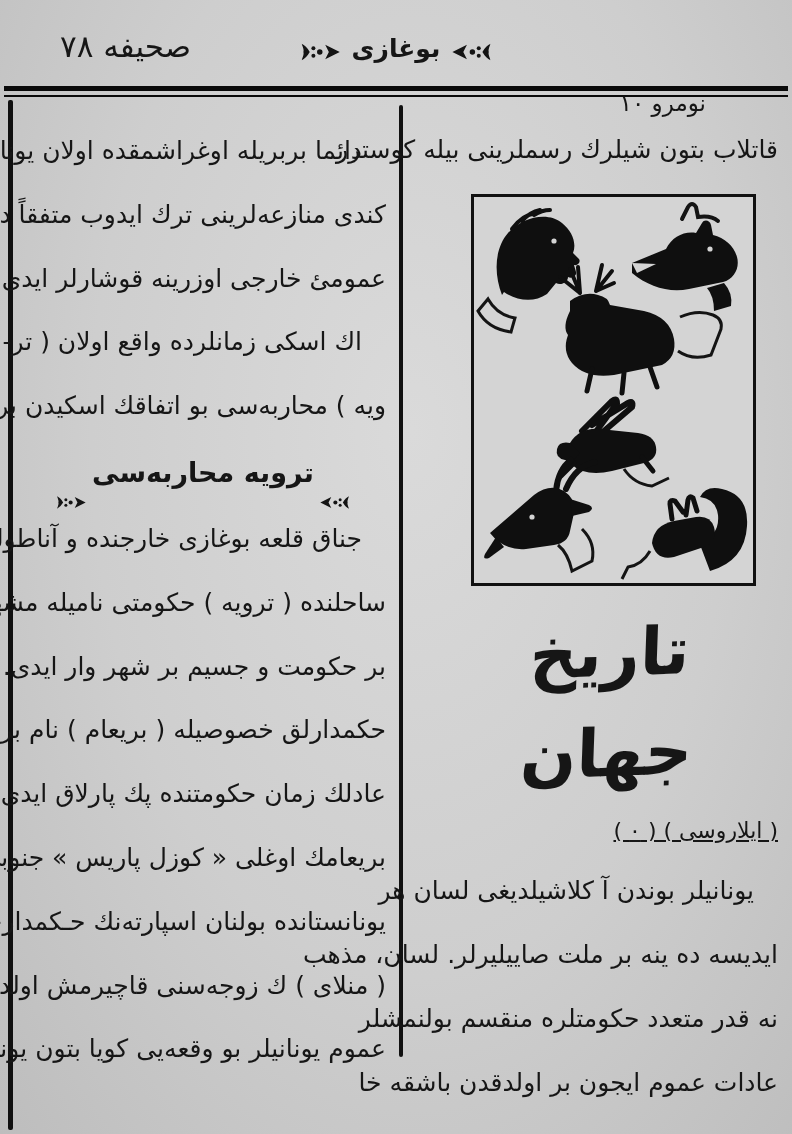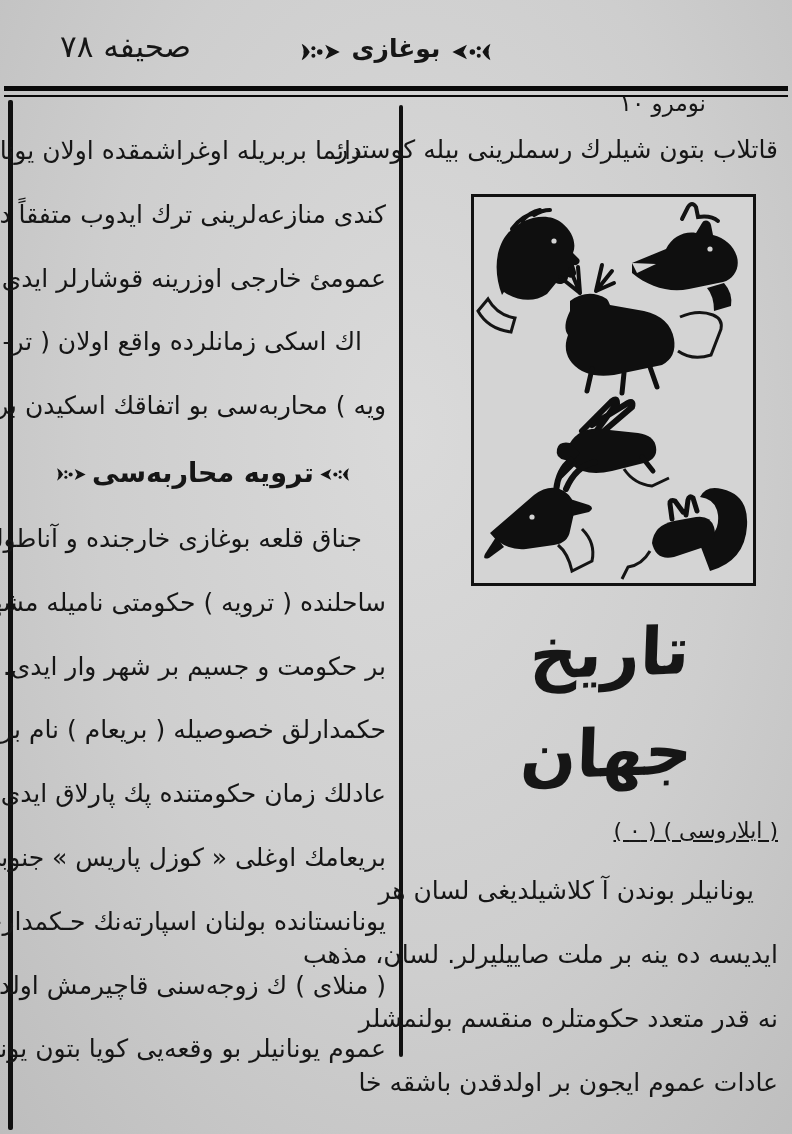--- a/index.html
+++ b/index.html
@@ -51,21 +51,21 @@
   .line{
     font-size:25px;line-height:39px;white-space:nowrap;
     text-align:justify;text-align-last:justify;
     letter-spacing:0.5px;
   }
   .left-col .line{line-height:38.8px;}
   .line.indent{padding-right:24px;}
   .line.end{text-align-last:right;}
   .line.center{text-align-last:center;}
   .section-heading{
-    display:flex;align-items:flex-start;justify-content:center;gap:5px;
+    display:flex;align-items:flex-end;justify-content:center;gap:5px;
     font-size:27px;font-weight:bold;line-height:44px;margin:2px 0;
   }
   .section-heading .fleuron{width:30px;height:16px;}
   
   .illustration{
     margin:14px 22px 0 0;width:285px;height:392px;box-sizing:border-box;
     border:3px solid #111;background:#d4d4d4;
   }
   .illustration svg{display:block;width:279px;height:386px;}
   

